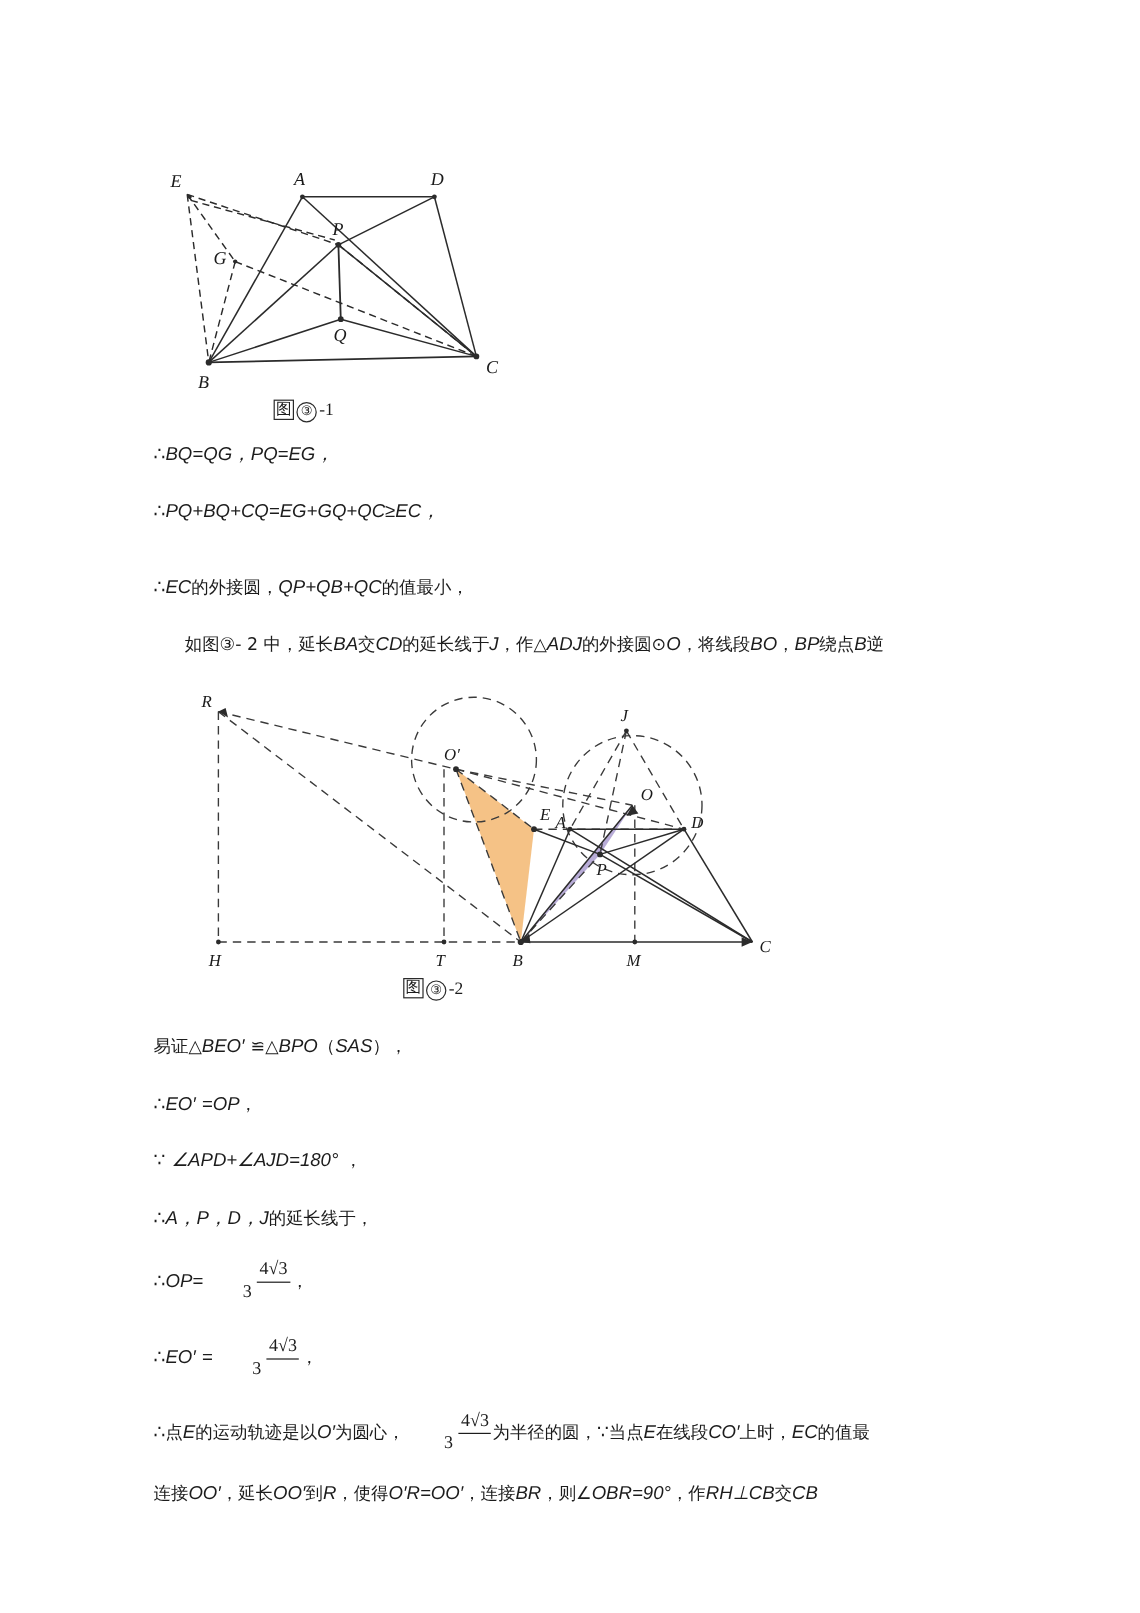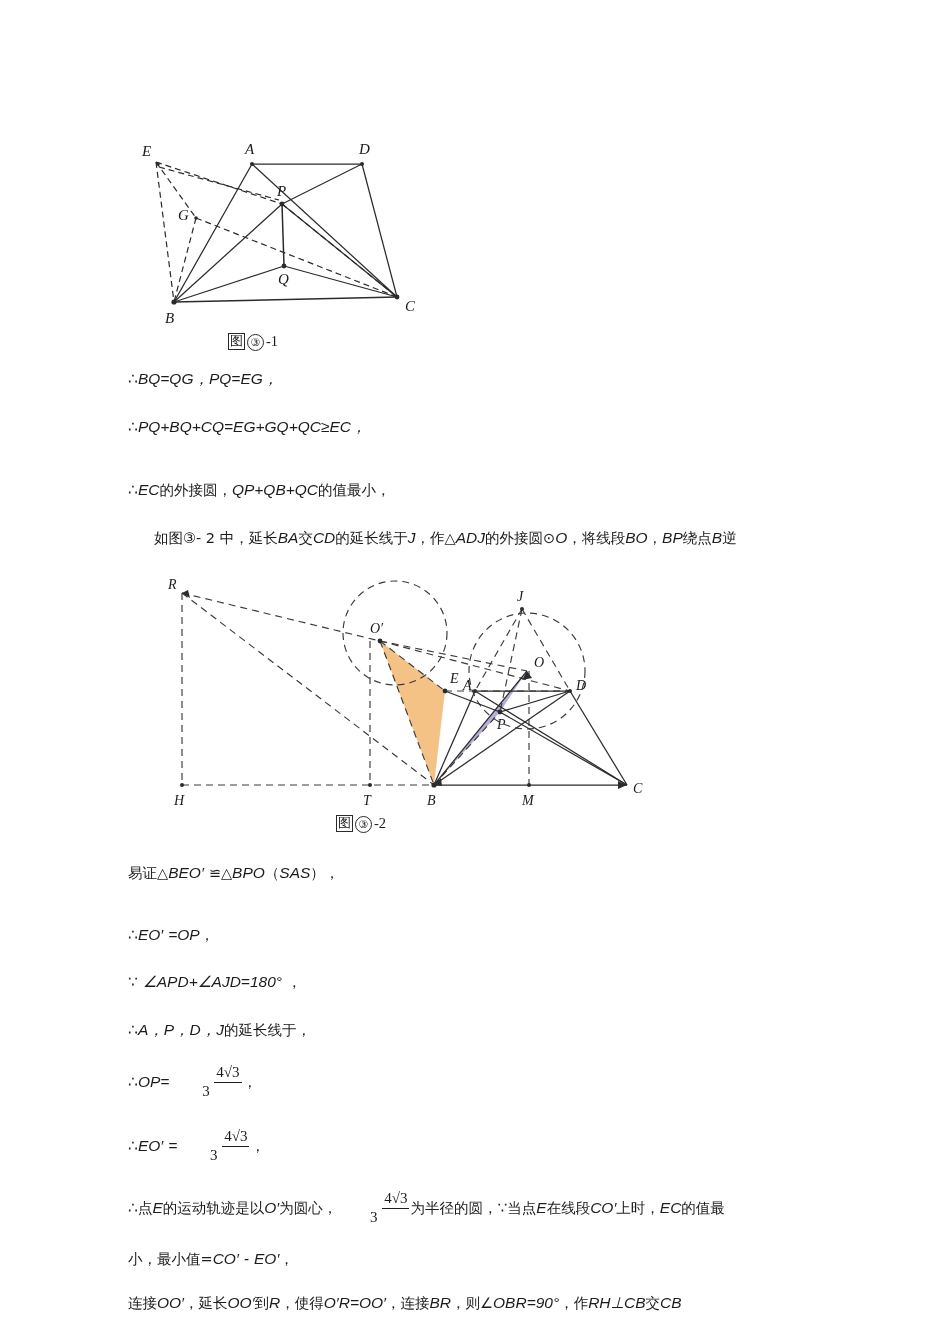--- a/index.html
+++ b/index.html
@@ -259,21 +259,21 @@
         <text x="362" y="232" font-size="14">M</text>
         <text x="473" y="220" font-size="14">C</text>
       </svg>
       <div class="fig-caption" style="margin-left:208px;margin-top:2px;">
         <span class="boxed">图</span><span class="circnum">③</span><span>-2</span>
       </div>
     </div>
 
     <div class="gap-sm"></div>
 
-    <div class="line" style="margin-bottom:46px;">
+    <div class="line" style="margin-bottom:32px;">
       <span class="cn">易证△</span><span class="it">BEO′</span><span class="sp"></span><span class="cn">≌△</span><span class="it">BPO</span><span class="cn">（</span><span class="it">SAS</span><span class="cn">），</span>
     </div>
 
     <div class="line" style="margin-bottom:32px;">
       <span class="therefore">∴</span><span class="it">EO′</span><span class="sp"></span><span class="it">=</span><span class="it">OP</span><span class="cn">，</span>
     </div>
 
     <div class="line" style="margin-bottom:32px;">
       <span class="therefore">∵</span><span class="sp"></span><span class="it">∠APD+∠AJD=180°</span><span class="sp"></span><span class="cn">，</span>
     </div>
@@ -287,22 +287,19 @@
     </div>
 
     <div class="line" style="margin-bottom:22px;height:40px;">
       <span class="therefore">∴</span><span class="it">EO′</span><span class="sp"></span><span class="it">=</span><span class="frac"><span class="num sqrt">4√3</span><span class="den">3</span></span><span class="cn">，</span>
     </div>
 
     <div class="line" style="margin-bottom:22px;height:38px;">
       <span class="therefore">∴</span><span class="cn">点</span><span class="it">E</span><span class="cn">的运动轨迹是以</span><span class="it">O′</span><span class="cn">为圆心，</span><span class="frac"><span class="num sqrt">4√3</span><span class="den">3</span></span><span class="cn">为半径的圆，</span><span class="therefore">∵</span><span class="cn">当点</span><span class="it">E</span><span class="cn">在线段</span><span class="it">CO′</span><span class="cn">上时，</span><span class="it">EC</span><span class="cn">的值最</span>
     </div>
 
-    <div class="line" style="margin-bottom:28px;">
-      <span class="cn">小，最小值=</span><span class="it">CO′</span><span class="sp"></span><span class="it">-</span><span class="sp"></span><span class="it">EO′</span><span class="cn">，</span>
-    </div>
 
     <div class="line" style="margin-bottom:28px;">
       <span class="cn">连接</span><span class="it">OO′</span><span class="cn">，延长</span><span class="it">OO′</span><span class="cn">到</span><span class="it">R</span><span class="cn">，使得</span><span class="it">O′R=OO′</span><span class="cn">，连接</span><span class="it">BR</span><span class="cn">，则∠</span><span class="it">OBR</span><span class="it">=90°</span><span class="cn">，作</span><span class="it">RH⊥CB</span><span class="cn">交</span><span class="it">CB</span>
     </div>
 
   </div>
 </div>
 
 </body></html>

